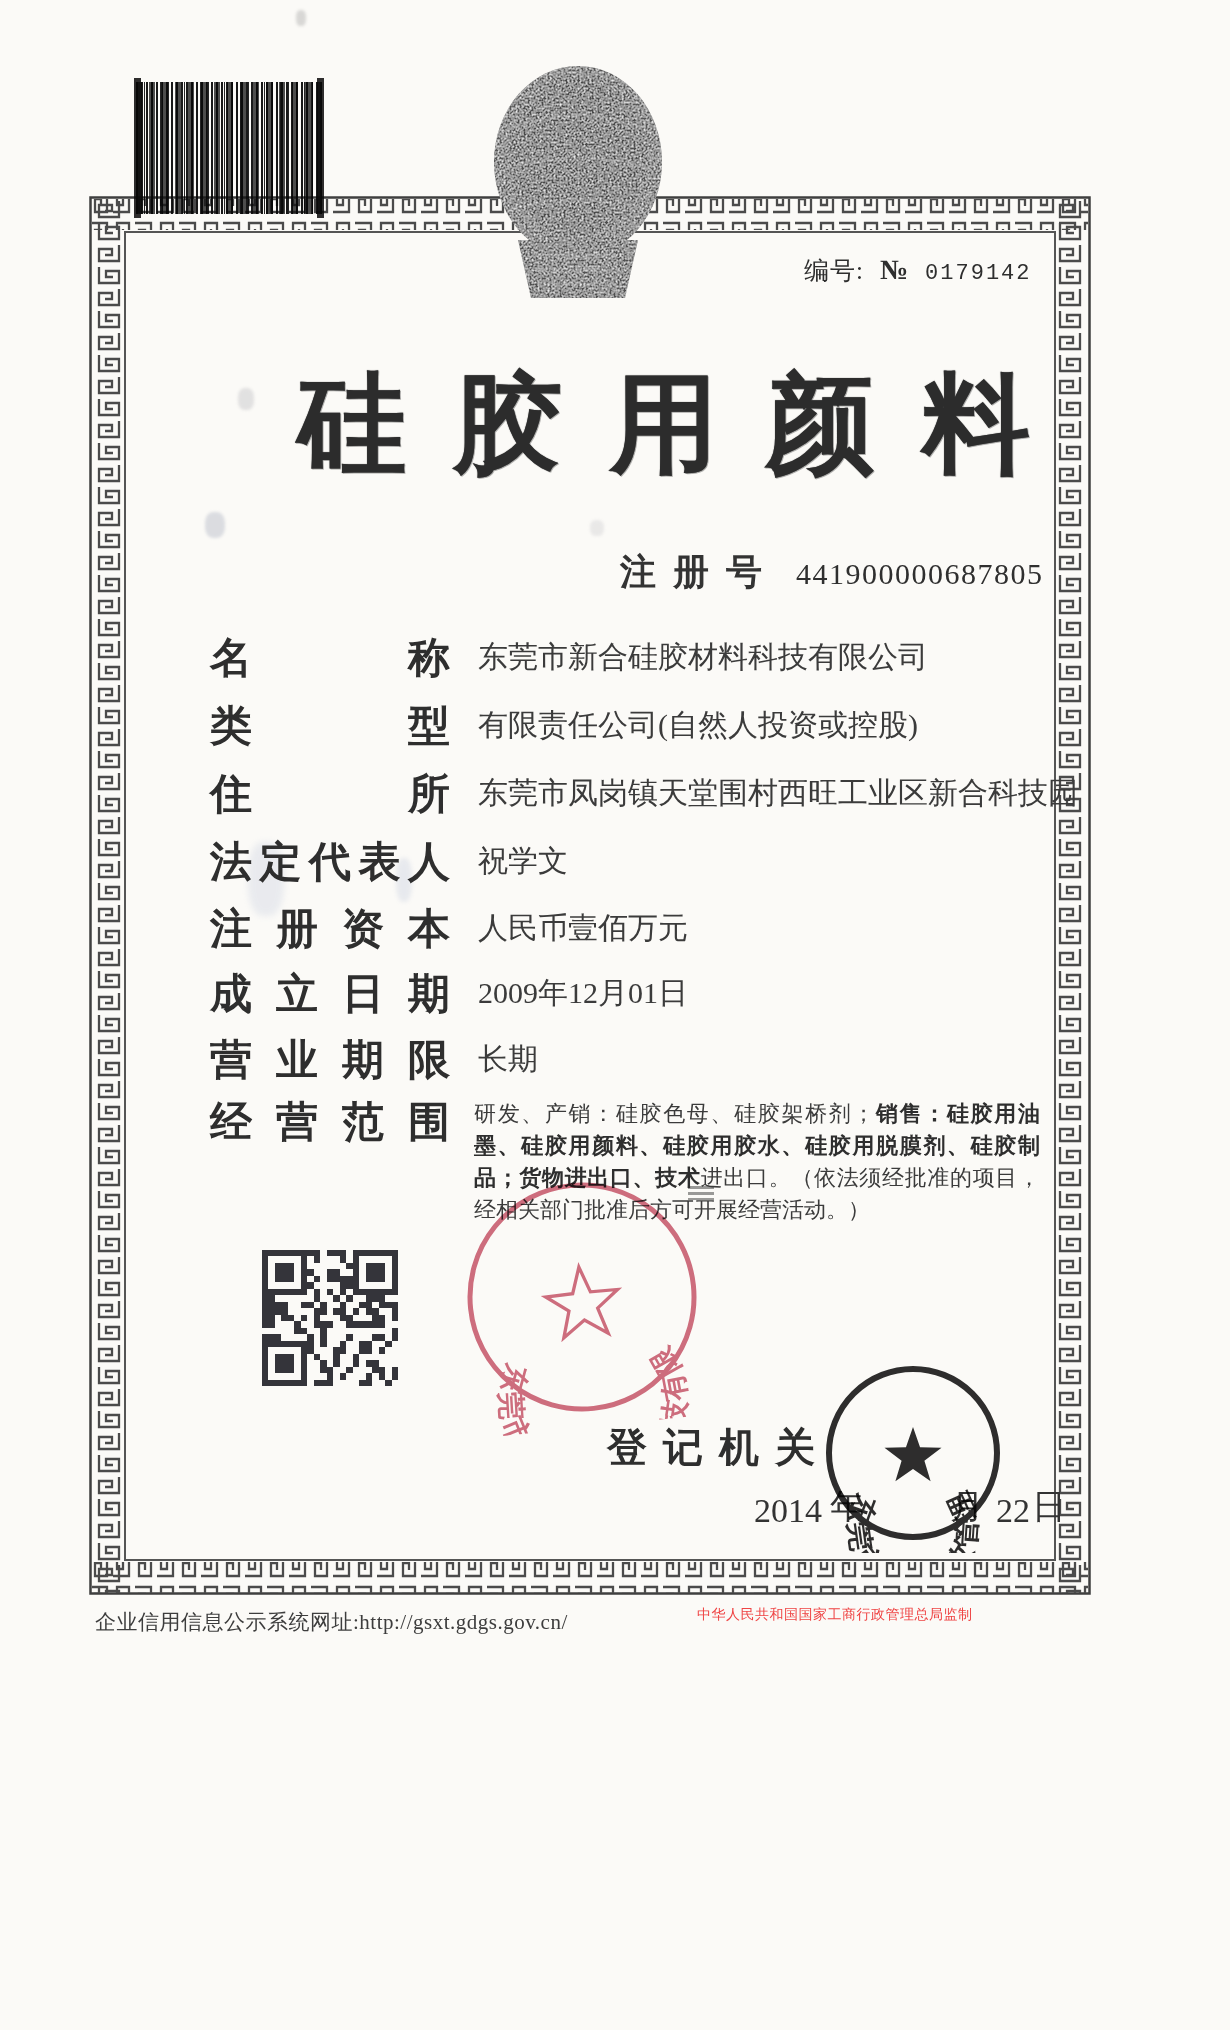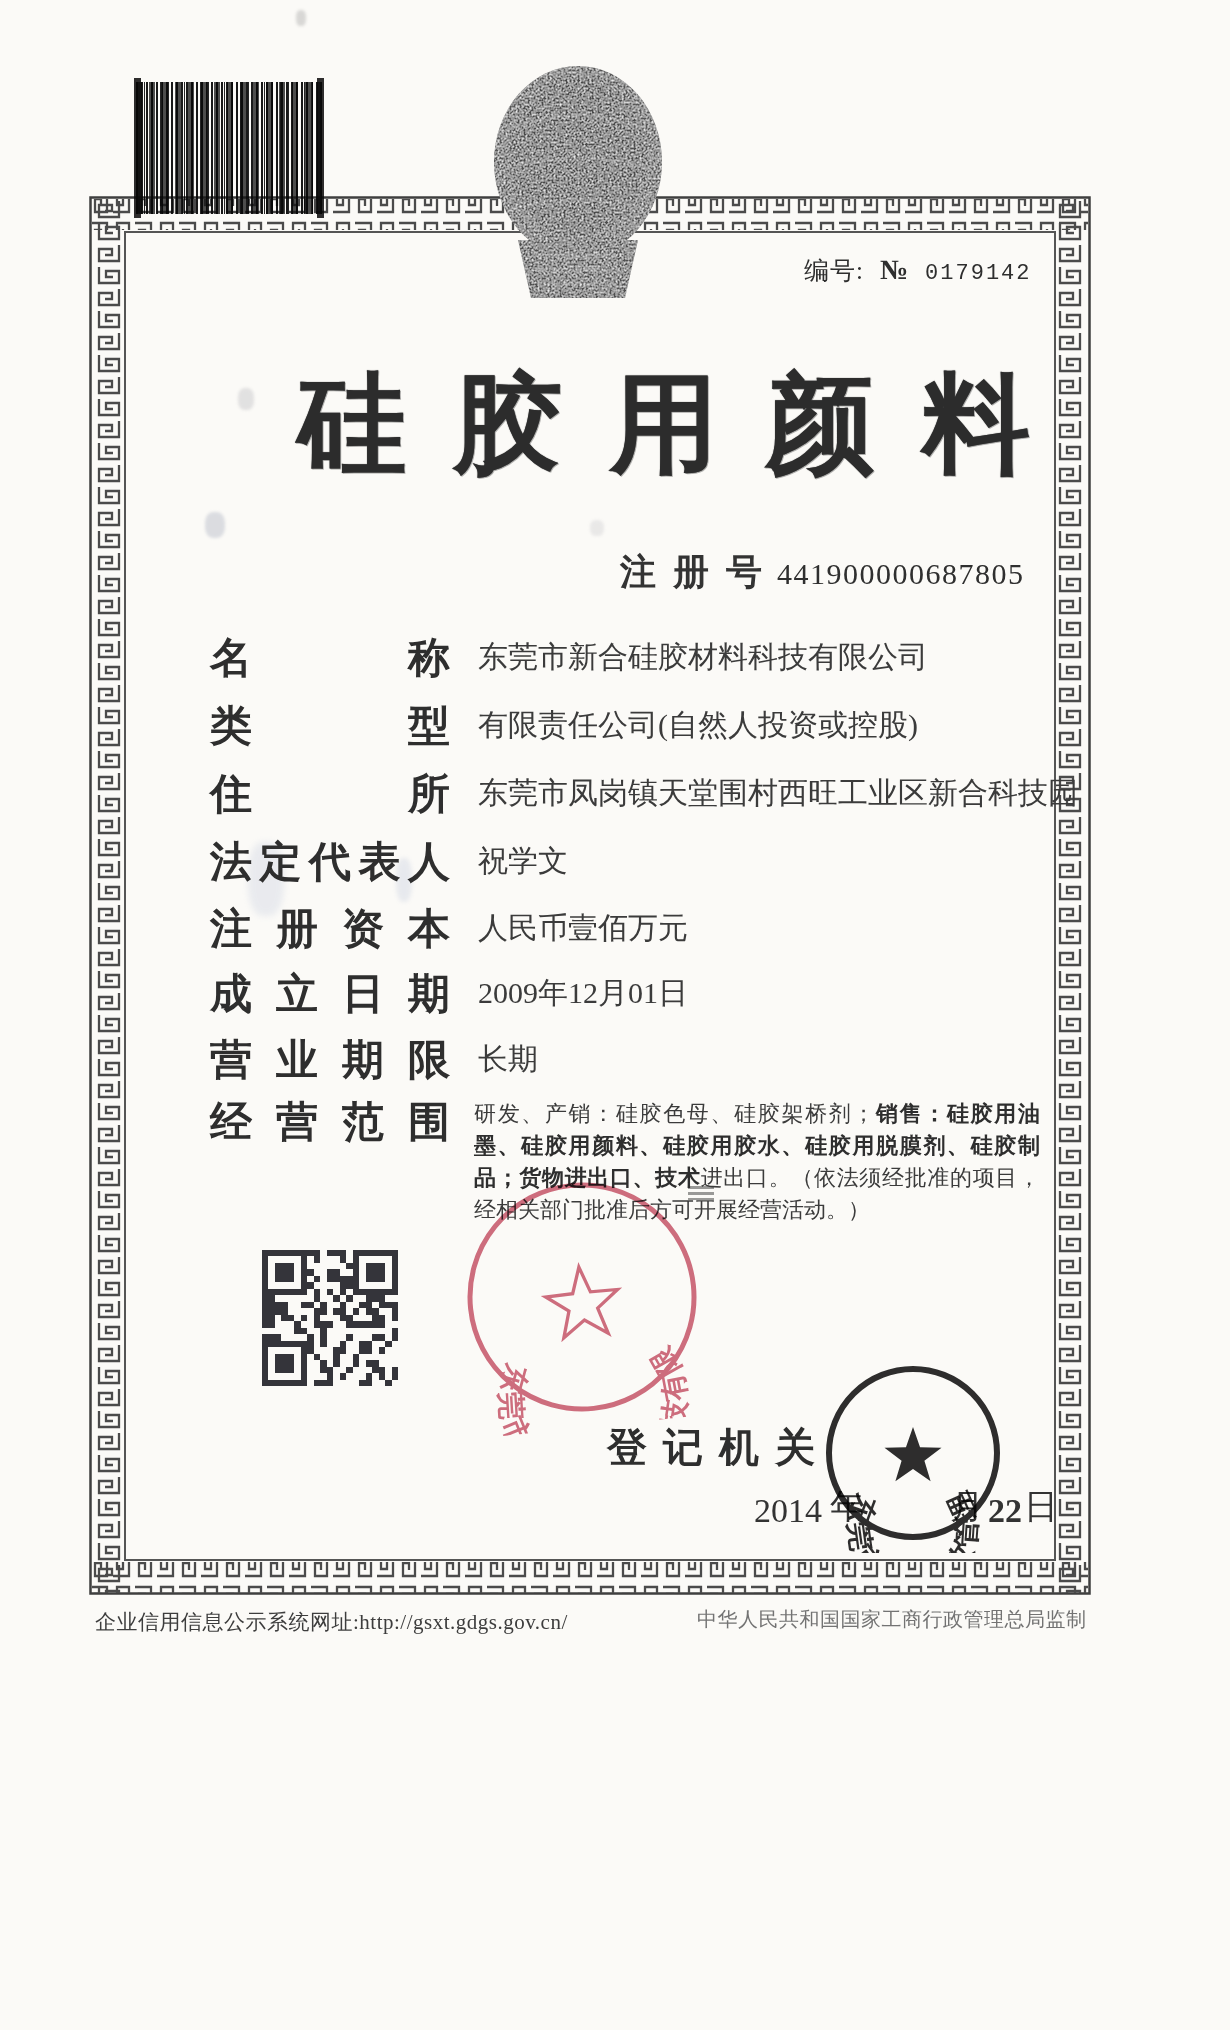--- a/index.html
+++ b/index.html
@@ -36,21 +36,21 @@
   .serial .num{font-family:"Liberation Mono","DejaVu Sans Mono",monospace; font-size:22px; letter-spacing:2px;}
   
   .title{
     position:absolute; left:298px; top:352px; z-index:4;
     font-size:108px; font-weight:900; letter-spacing:48px; white-space:nowrap;
     color:#2c2c2c; text-shadow:0 0 1px #3a3a3a, 1px 1px 0 rgba(60,60,60,.35);
   }
   
   .regline{position:absolute; left:620px; top:548px; z-index:4; display:flex; align-items:baseline;}
   .reglabel{width:142px; font-size:36px; font-weight:700; color:#333;}
-  .regval{margin-left:15px; font-size:30px; letter-spacing:1.5px; color:#2f2f2f;}
+  .regval{margin-left:34px; font-size:30px; letter-spacing:1.5px; color:#2f2f2f;}
   
   .row{position:absolute; left:210px; z-index:4; display:flex; align-items:flex-start;}
   .flabel{width:240px; font-size:42px; font-weight:700; color:#2e2e2e; flex:none;}
   .fvalue{margin-left:28px; padding-top:7px; font-size:30px; color:#3b3b3b; white-space:nowrap;}
   .scopeval{
     margin-left:24px; padding-top:4px; width:566px; font-size:22px; line-height:32px;
     color:#3b3b3b; white-space:normal; word-break:break-all; text-align:justify;
   }
   .scopeval .b{font-weight:700; color:#2e2e2e;}
   .jchars{display:flex; justify-content:space-between;}
@@ -60,24 +60,24 @@
   .seal-red{position:absolute; left:452px; top:1167px; width:260px; height:260px; z-index:6;
             mix-blend-mode:multiply; opacity:.85; transform:rotate(-6deg);}
   .seal-black{position:absolute; left:813px; top:1353px; width:200px; height:200px; z-index:6;
               mix-blend-mode:multiply; opacity:.92;}
   
   .registrar{position:absolute; left:607px; top:1420px; z-index:4;}
   .registrar .rlabel{width:208px; font-size:40px; font-weight:700; color:#2e2e2e;}
   .dateline{position:absolute; left:754px; top:1484px; z-index:4; display:flex; align-items:flex-end;
             font-size:34px; color:#333; white-space:nowrap;}
   .dateline .u1{margin-left:8px;} .dateline .u2{margin-left:86px;}
-  .dateline .dd{margin-left:4px;font-weight:bold;} .dateline .u3{margin-left:2px;}
+  .dateline .dd{margin-left:12px;} .dateline .u3{margin-left:2px;}
   
   .footer-left{position:absolute; left:95px; top:1608px; z-index:4; font-size:21px; color:#3d3d3d; letter-spacing:.5px;}
-  .footer-right{position:absolute; left:697px; top:1606px; z-index:4; font-size:20px; color:#737373; letter-spacing:.5px;}
+  .footer-right{position:absolute; left:697px; top:1606px; z-index:4; font-size:14px; color:#ef4444; letter-spacing:.5px;}
   
   .art{position:absolute; z-index:2; border-radius:40%; filter:blur(1.5px);}
   .a1{left:238px; top:388px; width:16px; height:22px; background:#8a8a95; opacity:.22;}
   .a2{left:205px; top:512px; width:20px; height:26px; background:#7d86a0; opacity:.25;}
   .a3{left:590px; top:520px; width:14px; height:16px; background:#9a9aa5; opacity:.18;}
   .a4{left:248px; top:842px; width:36px; height:74px; background:#8f9ec4; opacity:.16; filter:blur(3px);}
   .a5{left:396px; top:858px; width:16px; height:44px; background:#93a2c6; opacity:.18; filter:blur(2px);}
   .a6{left:688px; top:1186px; width:26px; height:14px; border-radius:0; filter:blur(.4px);
       background:repeating-linear-gradient(180deg,#4a4a4a 0 3px,transparent 3px 6px); opacity:.55;}
   .a7{left:296px; top:10px; width:10px; height:16px; background:#8a8a8a; opacity:.3;}

